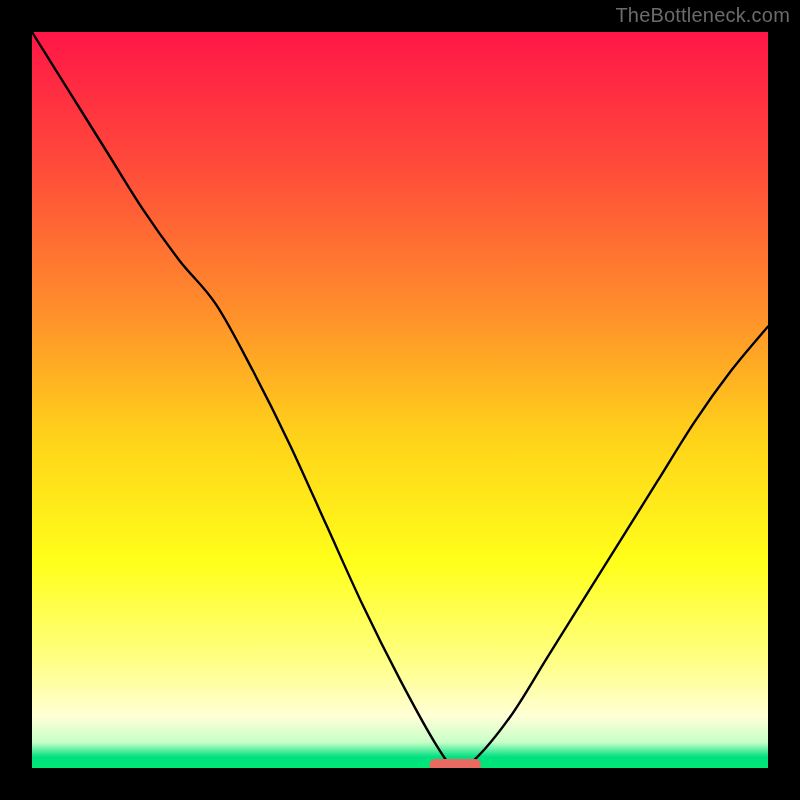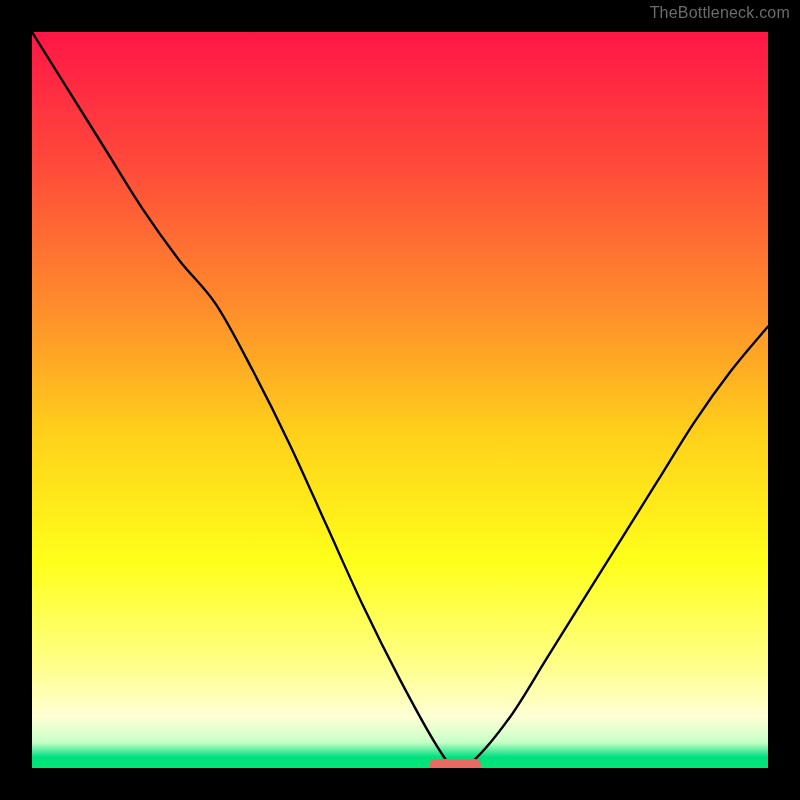--- a/index.html
+++ b/index.html
@@ -14,21 +14,21 @@
     position: relative;
     width: 800px;
     height: 800px;
     background: #000;
   }
   .watermark {
     position: absolute;
     top: 4px;
     right: 10px;
     color: #6b6b6b;
-    font-size: 16px;
+    font-size: 20px;
     font-weight: 500;
     letter-spacing: 0.2px;
     z-index: 5;
   }
   svg {
     position: absolute;
     top: 32px;
     left: 32px;
   }
 </style>

